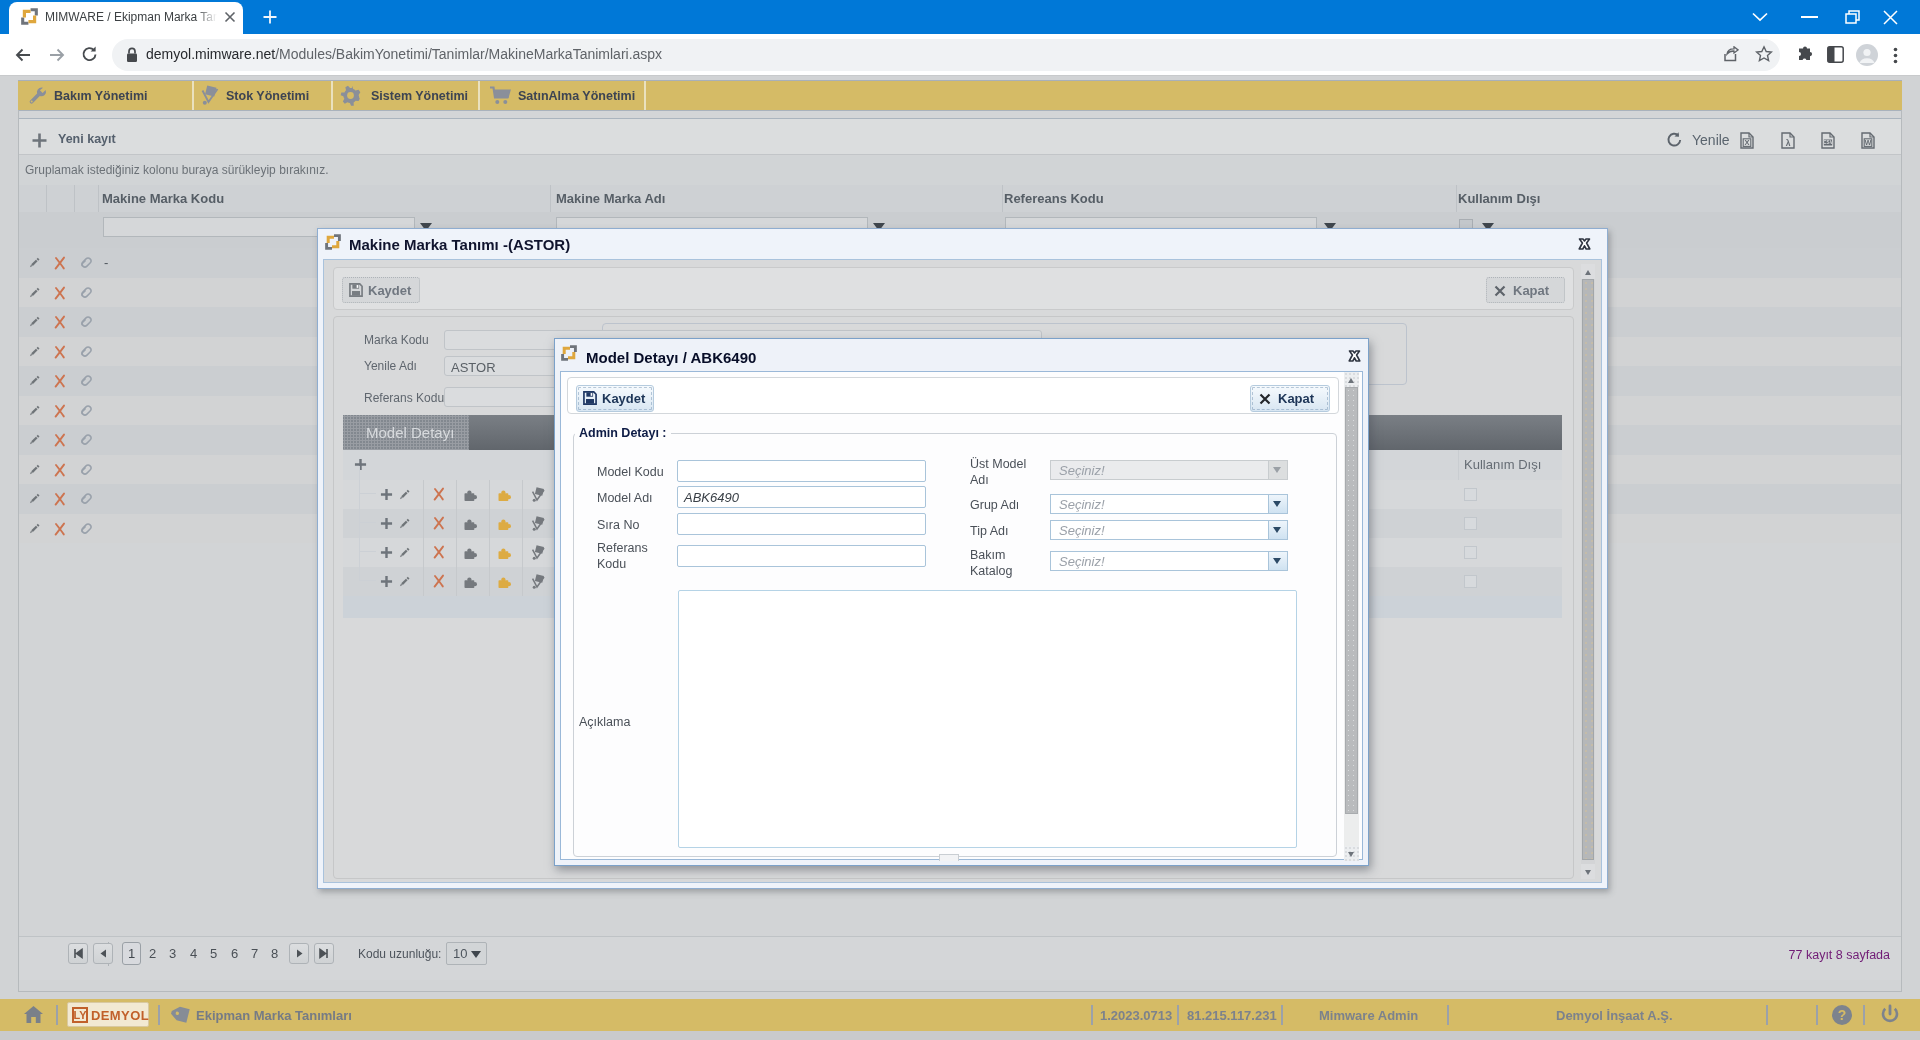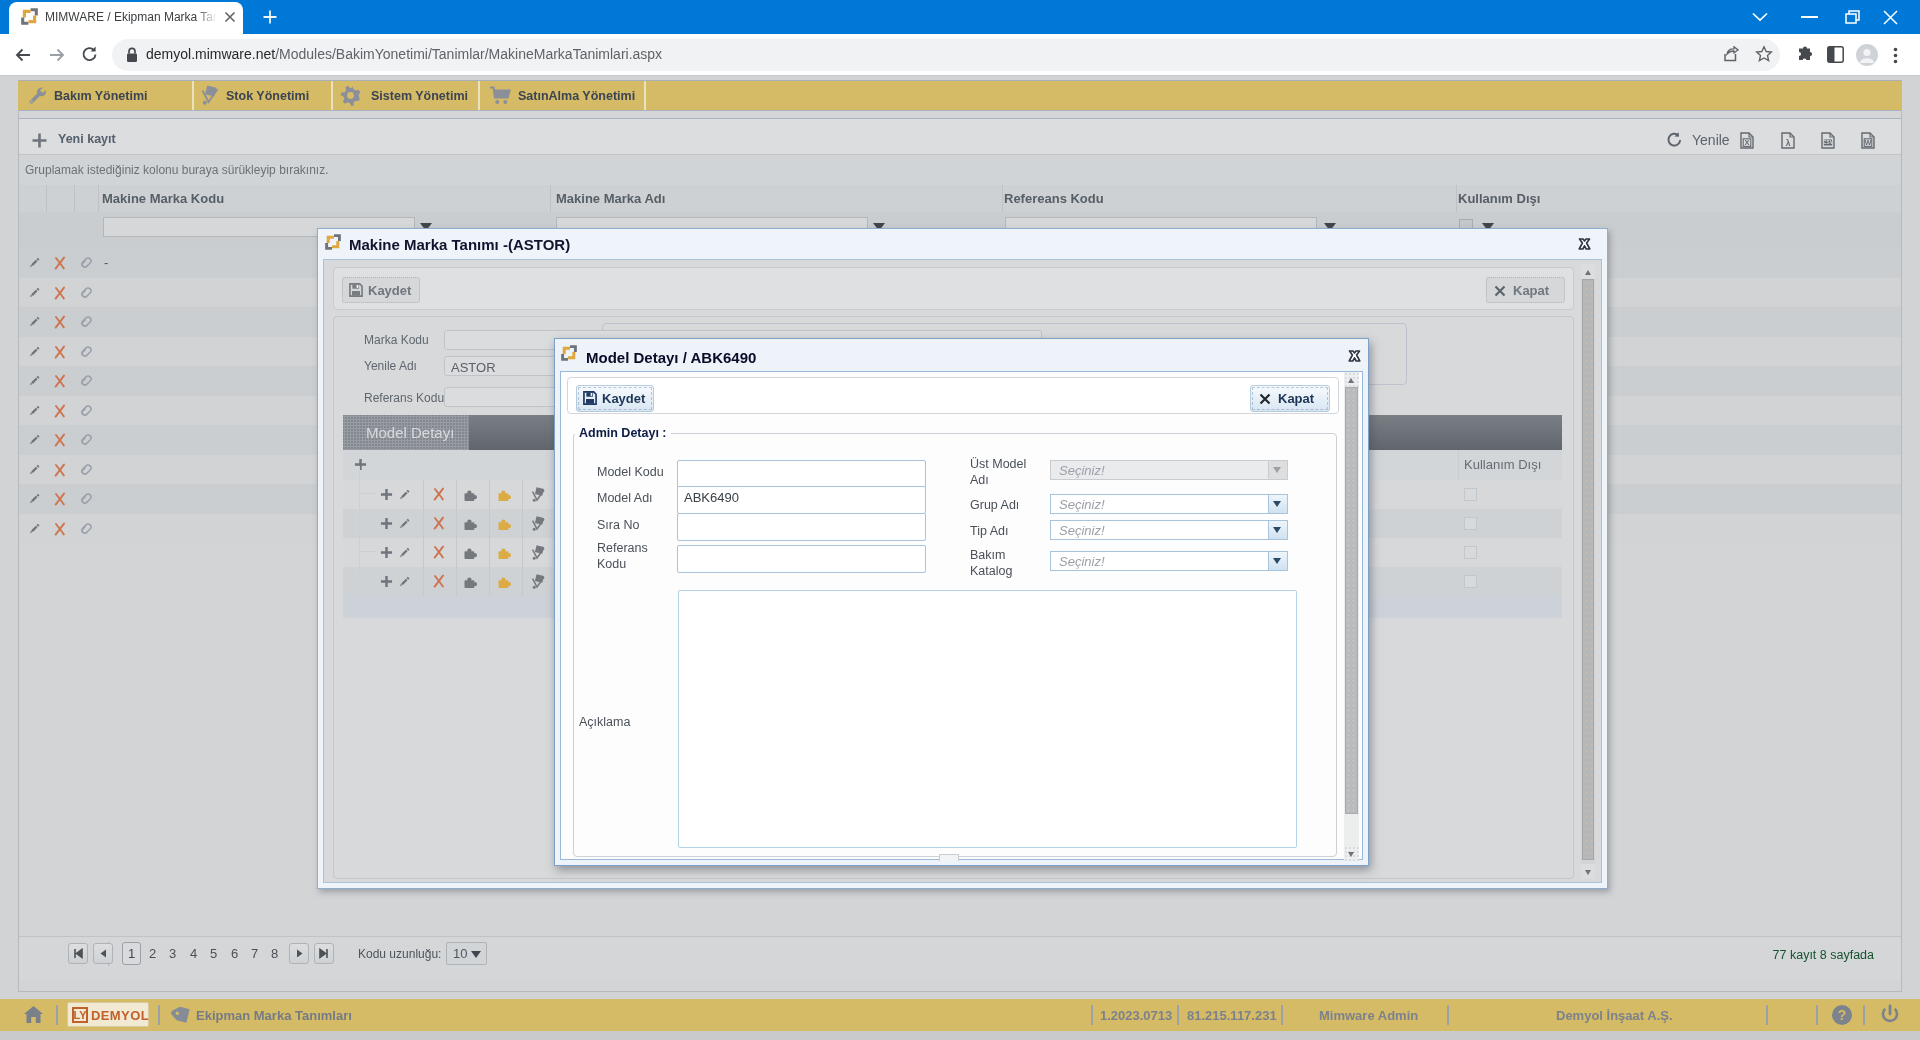--- a/index.html
+++ b/index.html
@@ -61,21 +61,21 @@
     background-image:radial-gradient(rgba(226,195,140,0.38) 0.7px, transparent 0.9px); background-size:6px 6px; }
   .tri-up { position:absolute; left:3.5px; top:5.5px; width:0; height:0; border-left:3.6px solid transparent; border-right:3.6px solid transparent; border-bottom:5px solid #6d737a; }
   .tri-dn { position:absolute; left:3.5px; top:5.5px; width:0; height:0; border-left:3.6px solid transparent; border-right:3.6px solid transparent; border-top:5px solid #6d737a; }
   #dlg2 { z-index:20; left:554px; top:305px; width:815px; height:528px; background:#eef2f9; border:1px solid #7ba1c9; box-shadow:2px 4px 9px rgba(70,75,85,0.5);margin-top:33px; }
   #d2content { left:5px; top:32px; width:803px; height:489px; background:#fdfdfe; border:1px solid #9ab8d8; }
   #d2toolbar { left:6px; top:5px; width:772px; height:37px; background:#fff; border:1px solid #d3d7db; border-radius:4px; }
   .bbtn { background:linear-gradient(#f6fafd,#d8e6f2); border:1px solid #b5cbde; border-radius:3px; outline:1px dashed rgba(120,150,180,0.5); outline-offset:-3px; }
   #d2fieldset { left:12px; top:61px; width:764px; height:424px; border:1px solid #ccd1d7; border-radius:4px; }
   #d2legend { left:14px; top:54px; font-weight:bold; font-size:12.5px; color:#0d1b45; background:#fdfdfe; padding:0 4px; }
   .flbl { position:absolute; font-size:12.5px; color:#4a5058; line-height:16px; }
-  .winput { width:249px; height:28px; background:#fff; border:1px solid #a9c4da; border-radius:2px; }
+  .winput { width:249px; height:22px; background:#fff; border:1px solid #a9c4da; border-radius:2px;font-style:italic; }
   .ddown { width:238px; height:20px; background:#fff; border:1px solid #a9c4da; }
   .ddis { background:#eaebed !important; border:1px solid #c8cccf !important; }
   .sel { position:absolute; left:8px; top:2px; font-size:13px; font-style:italic; color:#9ba1a9; }
   .dbtn { position:absolute; right:0; top:0; width:19px; height:18px; background:linear-gradient(#eef5fb,#cfe2f1); border-left:1px solid #a9c4da; }
   .tri-dd { position:absolute; left:4px; top:6px; width:0; height:0; border-left:4.5px solid transparent; border-right:4.5px solid transparent; border-top:6px solid #2c4a66; }
   #d2textarea { left:117px; top:218px; width:619px; height:258px; background:#fff; border:1px solid #b5d3e6; border-radius:2px; }
   #d2scroll { left:783px; top:0; width:15px; height:489px; background:#eceded; }
   .sarrow2 { left:0; width:15px; height:15px; background:#eceef0;
     background-image:radial-gradient(rgba(160,165,170,0.25) 0.7px, transparent 0.9px); background-size:4px 4px; }
   #d2thumb { left:1px; top:15px; width:13px; height:427px; background:#b9bbbd; border:1px solid #a8abae;
@@ -456,21 +456,21 @@
   <div class="pbtn" style="left:296px">
       <svg width="18" height="19" viewBox="0 0 18 19">
         <path d="M5 5.5 L10.5 9.5 L5 13.5 Z M12 5 V14" fill="#4d5257" stroke="#4d5257" stroke-width="1.6"></path>
       </svg>
     </div>
   <span style="position:absolute;left:340px;top:10px;font-size:12px;color:#4d545c">Kodu uzunluğu:</span>
   <div style="position:absolute;left:428px;top:5px;width:41px;height:23px;background:#d2d5d7;border:1px solid #aeb3b7;border-radius:2px">
     <span style="position:absolute;left:6px;top:3px;font-size:13px;color:#4e565e">10</span>
     <div style="position:absolute;right:5px;top:8px;width:0;height:0;border-left:5px solid transparent;border-right:5px solid transparent;border-top:7px solid #3f464d"></div>
   </div>
-  <span style="position:absolute;right:28px;top:11px;font-size:12.5px;color:#14532d">77 kayıt 8 sayfada</span>
+  <span style="position:absolute;right:12px;top:11px;font-size:12.5px;color:#701a75">77 kayıt 8 sayfada</span>
 </div>
 <div class="ab" id="botbar">
   <svg style="position:absolute;left:23px;top:6px" width="21" height="20" viewBox="0 0 21 20">
     <path d="M10.5 1 L20 9 H17.5 V18 H12.8 V12 H8.2 V18 H3.5 V9 H1 Z" fill="#7a8089"></path>
   </svg>
   <div class="bsep" style="left:56px"></div>
   <div style="position:absolute;left:67px;top:3px;width:82px;height:25px;background:#f2e9d2;border:1px solid #d9c9a0;border-radius:2px">
     <svg style="position:absolute;left:3px;top:3px" width="18" height="18" viewBox="0 0 18 18">
       <rect x="1" y="1" width="16" height="16" fill="#c1602a"></rect>
       <rect x="3" y="3" width="12" height="12" fill="#f2e9d2"></rect>

